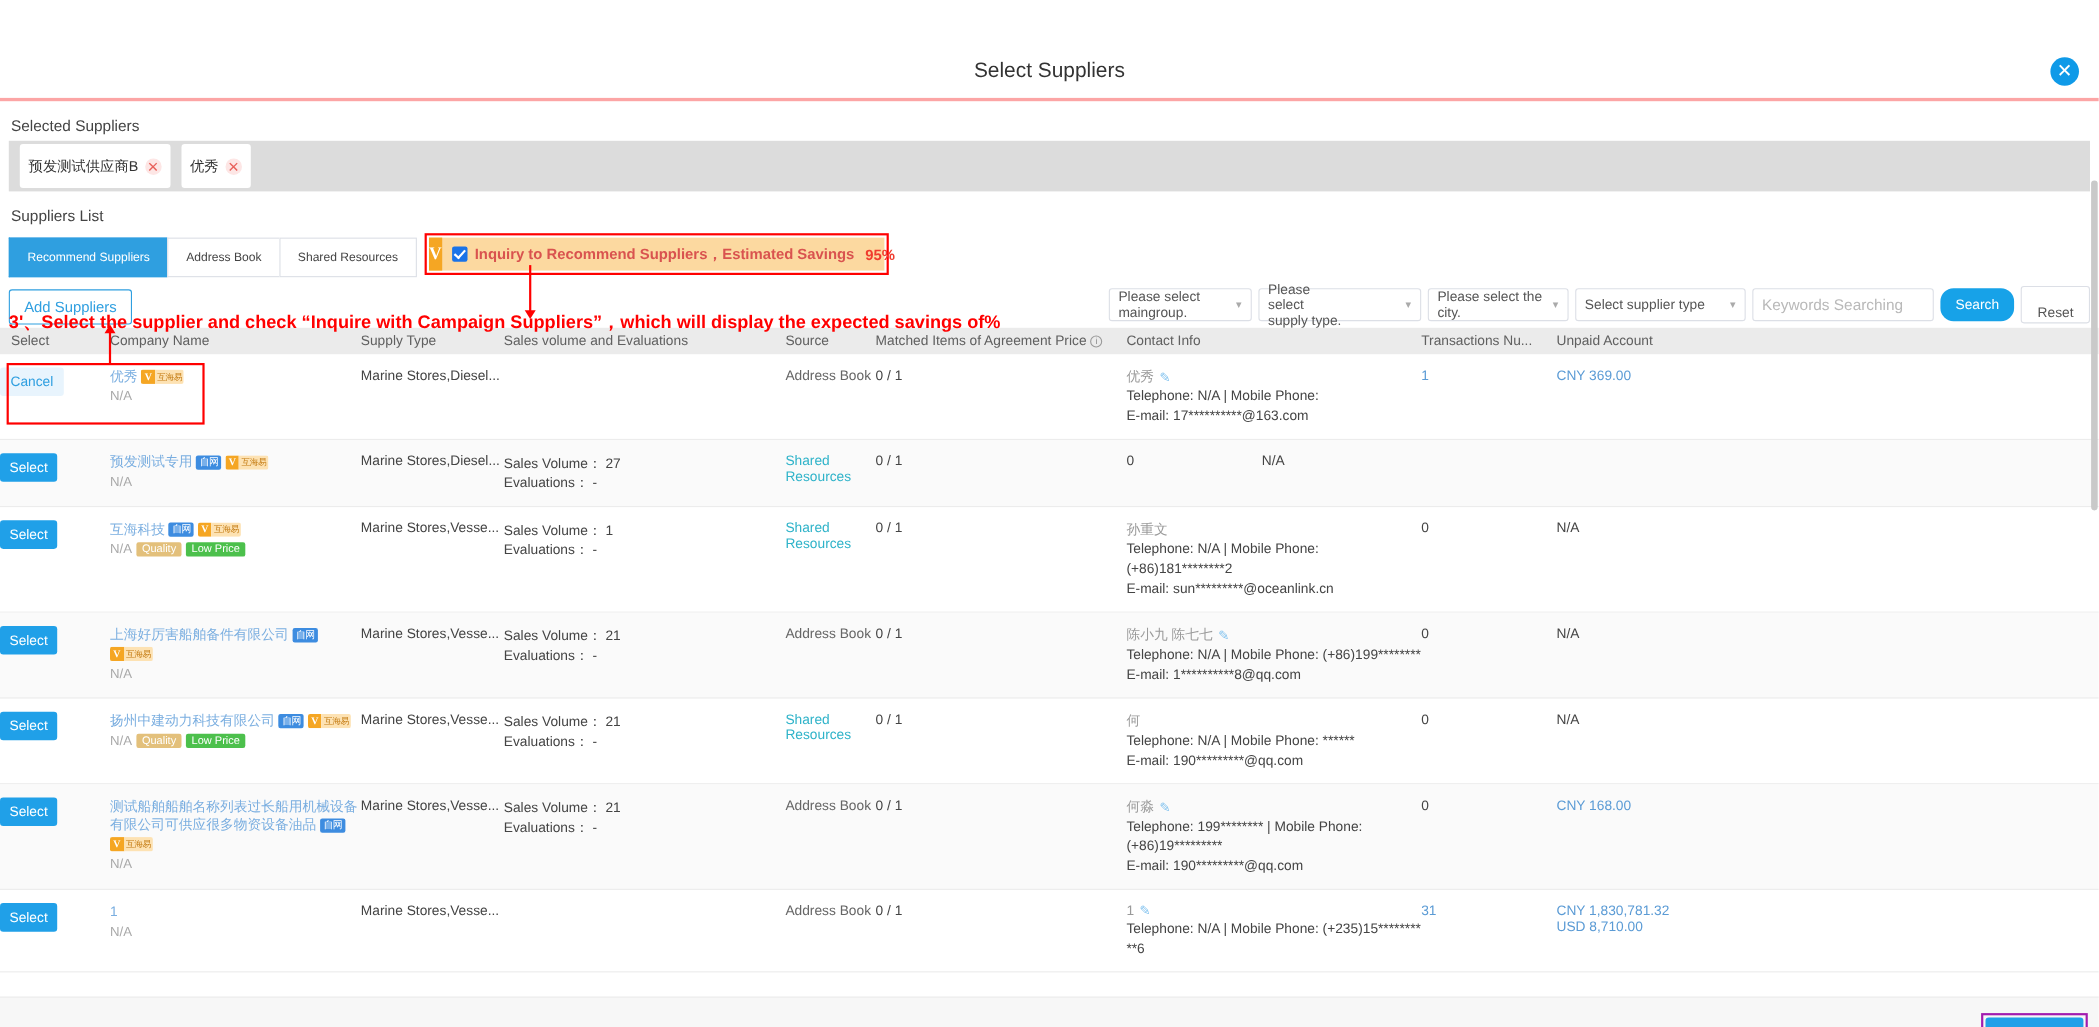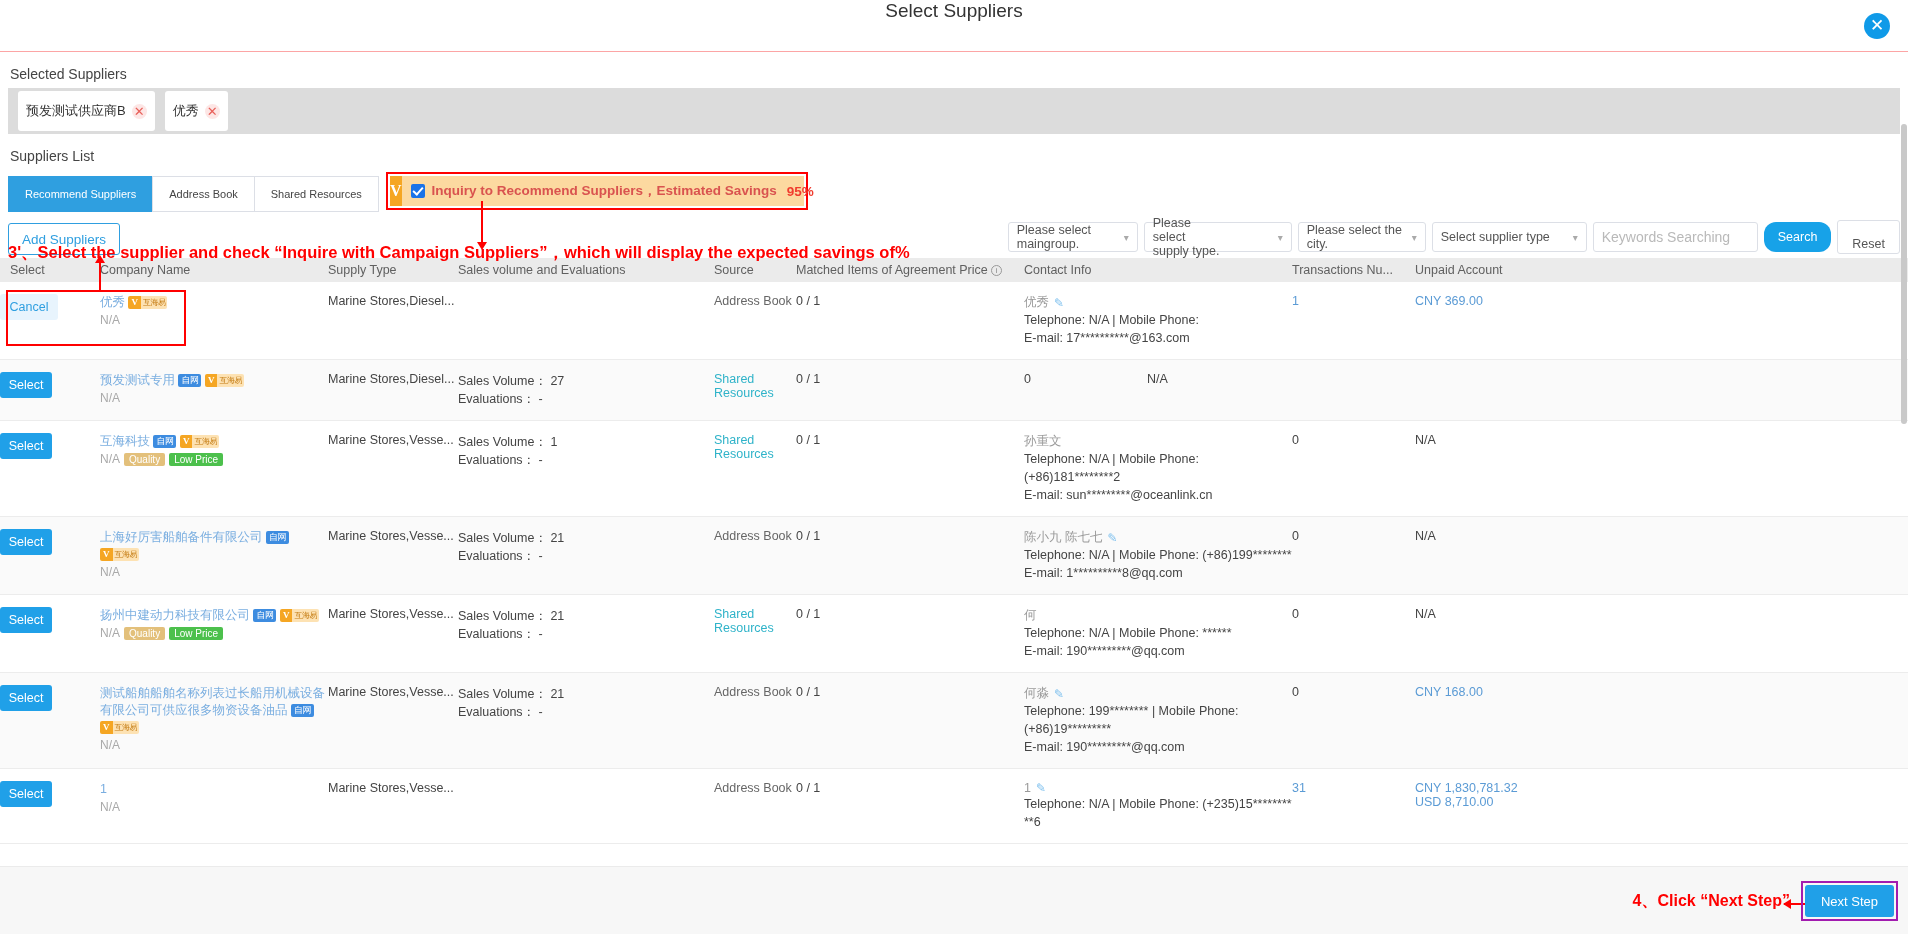--- a/index.html
+++ b/index.html
@@ -7,22 +7,22 @@
     margin: 0; padding: 0;
     width: 1908px; height: 934px;
     background: #ffffff;
     font-family: "Liberation Sans", "DejaVu Sans", sans-serif;
     overflow: hidden;
   }
   .modal { position: relative; width: 1908px; height: 934px; background:#fff; }
 
   
   .modal-header {
-    position: relative; height: 52px; border-bottom: 1px solid #fca5a5;
-    display: flex; align-items: flex-start; justify-content: center;
+    position: relative; height: 52px; border-bottom: 3px solid #fca5a5;
+    display: flex; align-items: center; justify-content: center; margin-top: 40px;
   }
   .modal-title { font-size: 19px; color: #333; font-weight: 400; }
   .close-btn {
     position: absolute; right: 18px; top: 50%; transform: translateY(-50%);
     width: 26px; height: 26px; border-radius: 50%; background: #0f9ae8;
     color: #fff; display: flex; align-items: center; justify-content: center;
     font-size: 17px; line-height: 1; cursor: pointer; font-weight: 400;
   }
 
   

